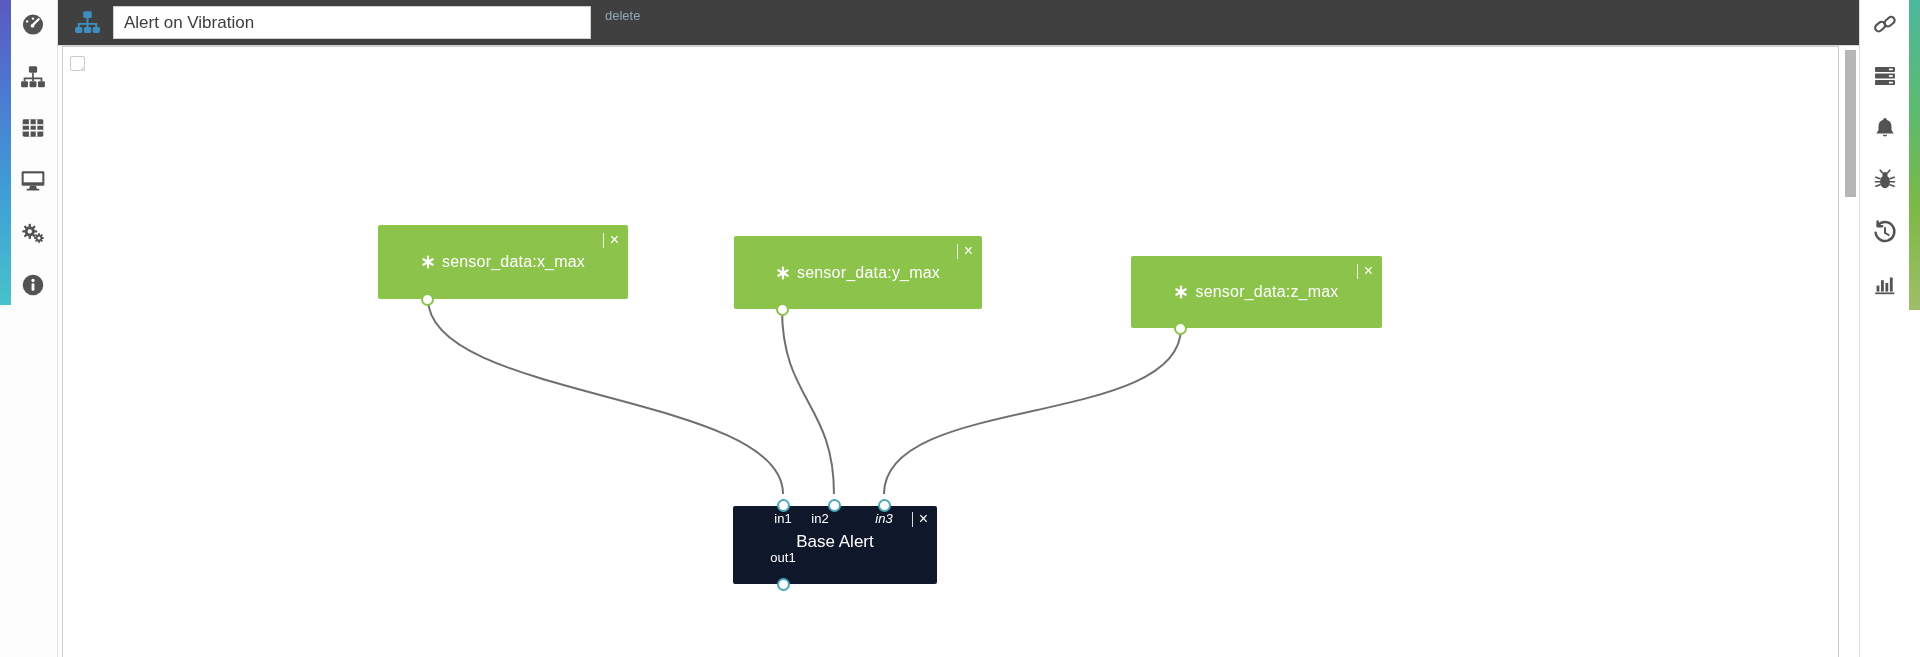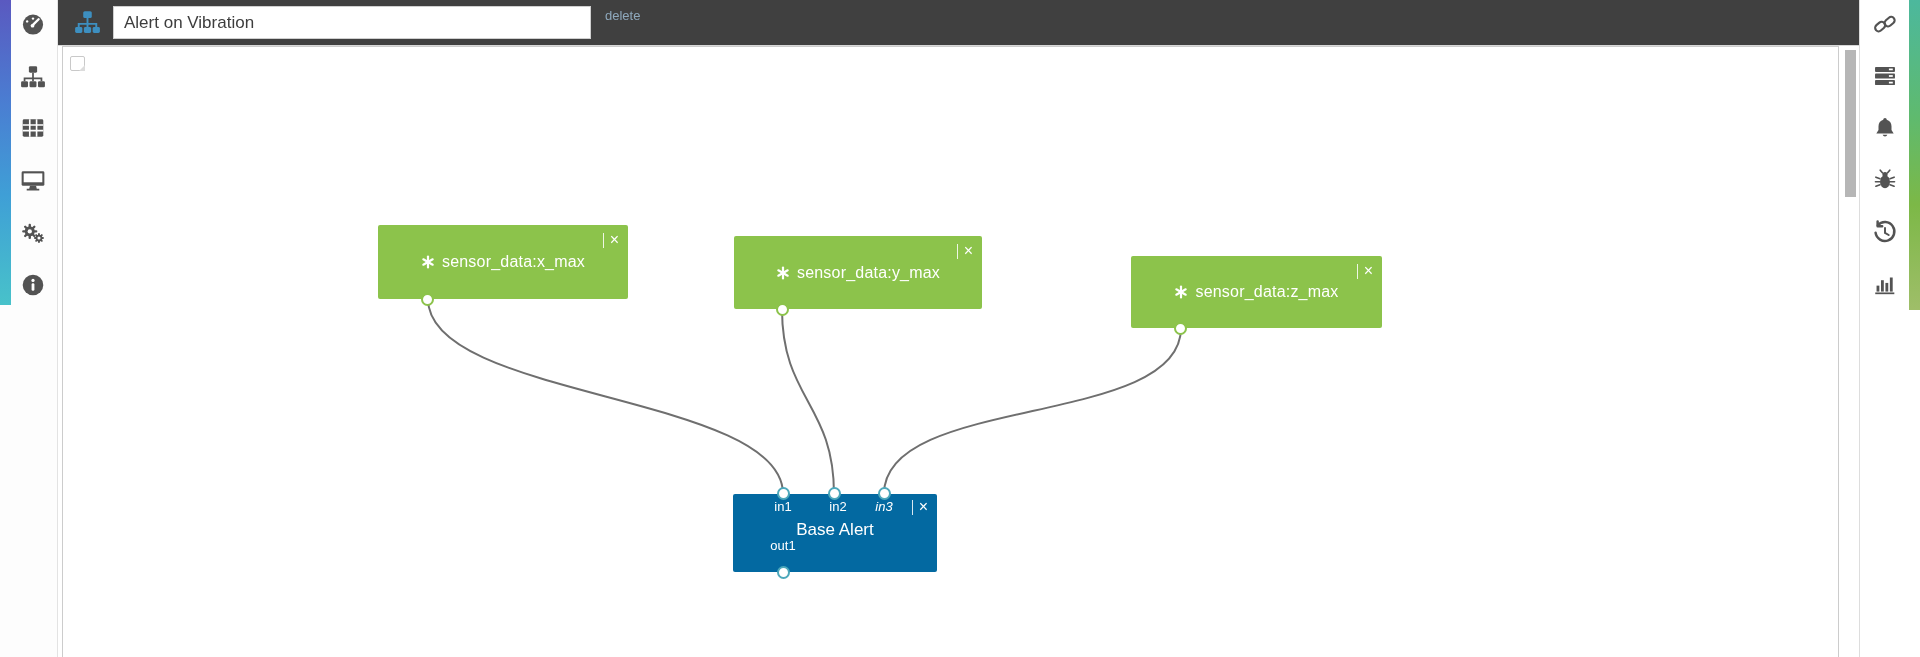--- a/index.html
+++ b/index.html
@@ -35,21 +35,21 @@
           border:1px solid #ccc;border-bottom:none;box-sizing:border-box;}
   .corner-page{position:absolute;left:7px;top:9px;width:13px;height:13px;background:#fff;
                border:1px solid #c9c9c9;border-radius:2px;cursor:pointer;}
   .corner-page::after{content:'';position:absolute;right:-1px;bottom:-1px;
                border-bottom:6px solid #dcdcdc;border-left:6px solid transparent;}
   .wires{position:absolute;left:0;top:0;width:1777px;height:611px;}
   .wire{fill:none;stroke:#6f6f6f;stroke-width:2;}
 
   .node{position:absolute;border-radius:2px;color:#fff;cursor:move;}
   .node-green{background:#8cc34b;}
-  .node-teal{background:#0369a1;}
+  .node-teal{background:#0f172a;margin-top:12px;}
   .g-title{position:absolute;left:0;right:0;top:0;bottom:0;display:flex;align-items:center;
            justify-content:center;font-size:16px;letter-spacing:.2px;}
   .g-title svg{margin-right:7px;}
   .node-close{position:absolute;top:7px;right:9px;display:flex;align-items:center;gap:6px;cursor:pointer;}
   .node-close .vbar{width:1px;height:15px;background:rgba(255,255,255,.85);}
   .node-close .xg{font-size:16px;line-height:1;color:#fff;}
 
   .port{position:absolute;width:13px;height:13px;box-sizing:border-box;border-radius:50%;
         background:#fff;cursor:crosshair;}
   .port-green{border:2px solid #8cc34b;}
@@ -220,21 +220,21 @@
         <span class="xg">×</span>
       </div>
       <div class="port port-green" style="left:43px;bottom:-7px;"></div>
     </div>
 
     <div class="node node-teal" style="left:670px;top:447px;width:204px;height:78px;">
       <div class="port port-teal" style="left:44px;top:-7px;"></div>
       <div class="port port-teal" style="left:95px;top:-7px;"></div>
       <div class="port port-teal" style="left:145px;top:-7px;"></div>
       <span class="in-label" style="left:50px;">in1</span>
-      <span class="in-label" style="left:105px;">in2</span>
+      <span class="in-label" style="left:87px;">in2</span>
       <span class="in-label" style="left:151px;font-style:italic;">in3</span>
       <div class="node-close" style="top:5px;">
         <span class="vbar"></span>
         <span class="xg">×</span>
       </div>
       <div class="py-title">Base Alert</div>
       <span class="out-label" style="left:50px;">out1</span>
       <div class="port port-teal" style="left:44px;bottom:-7px;"></div>
     </div>
   </div>

